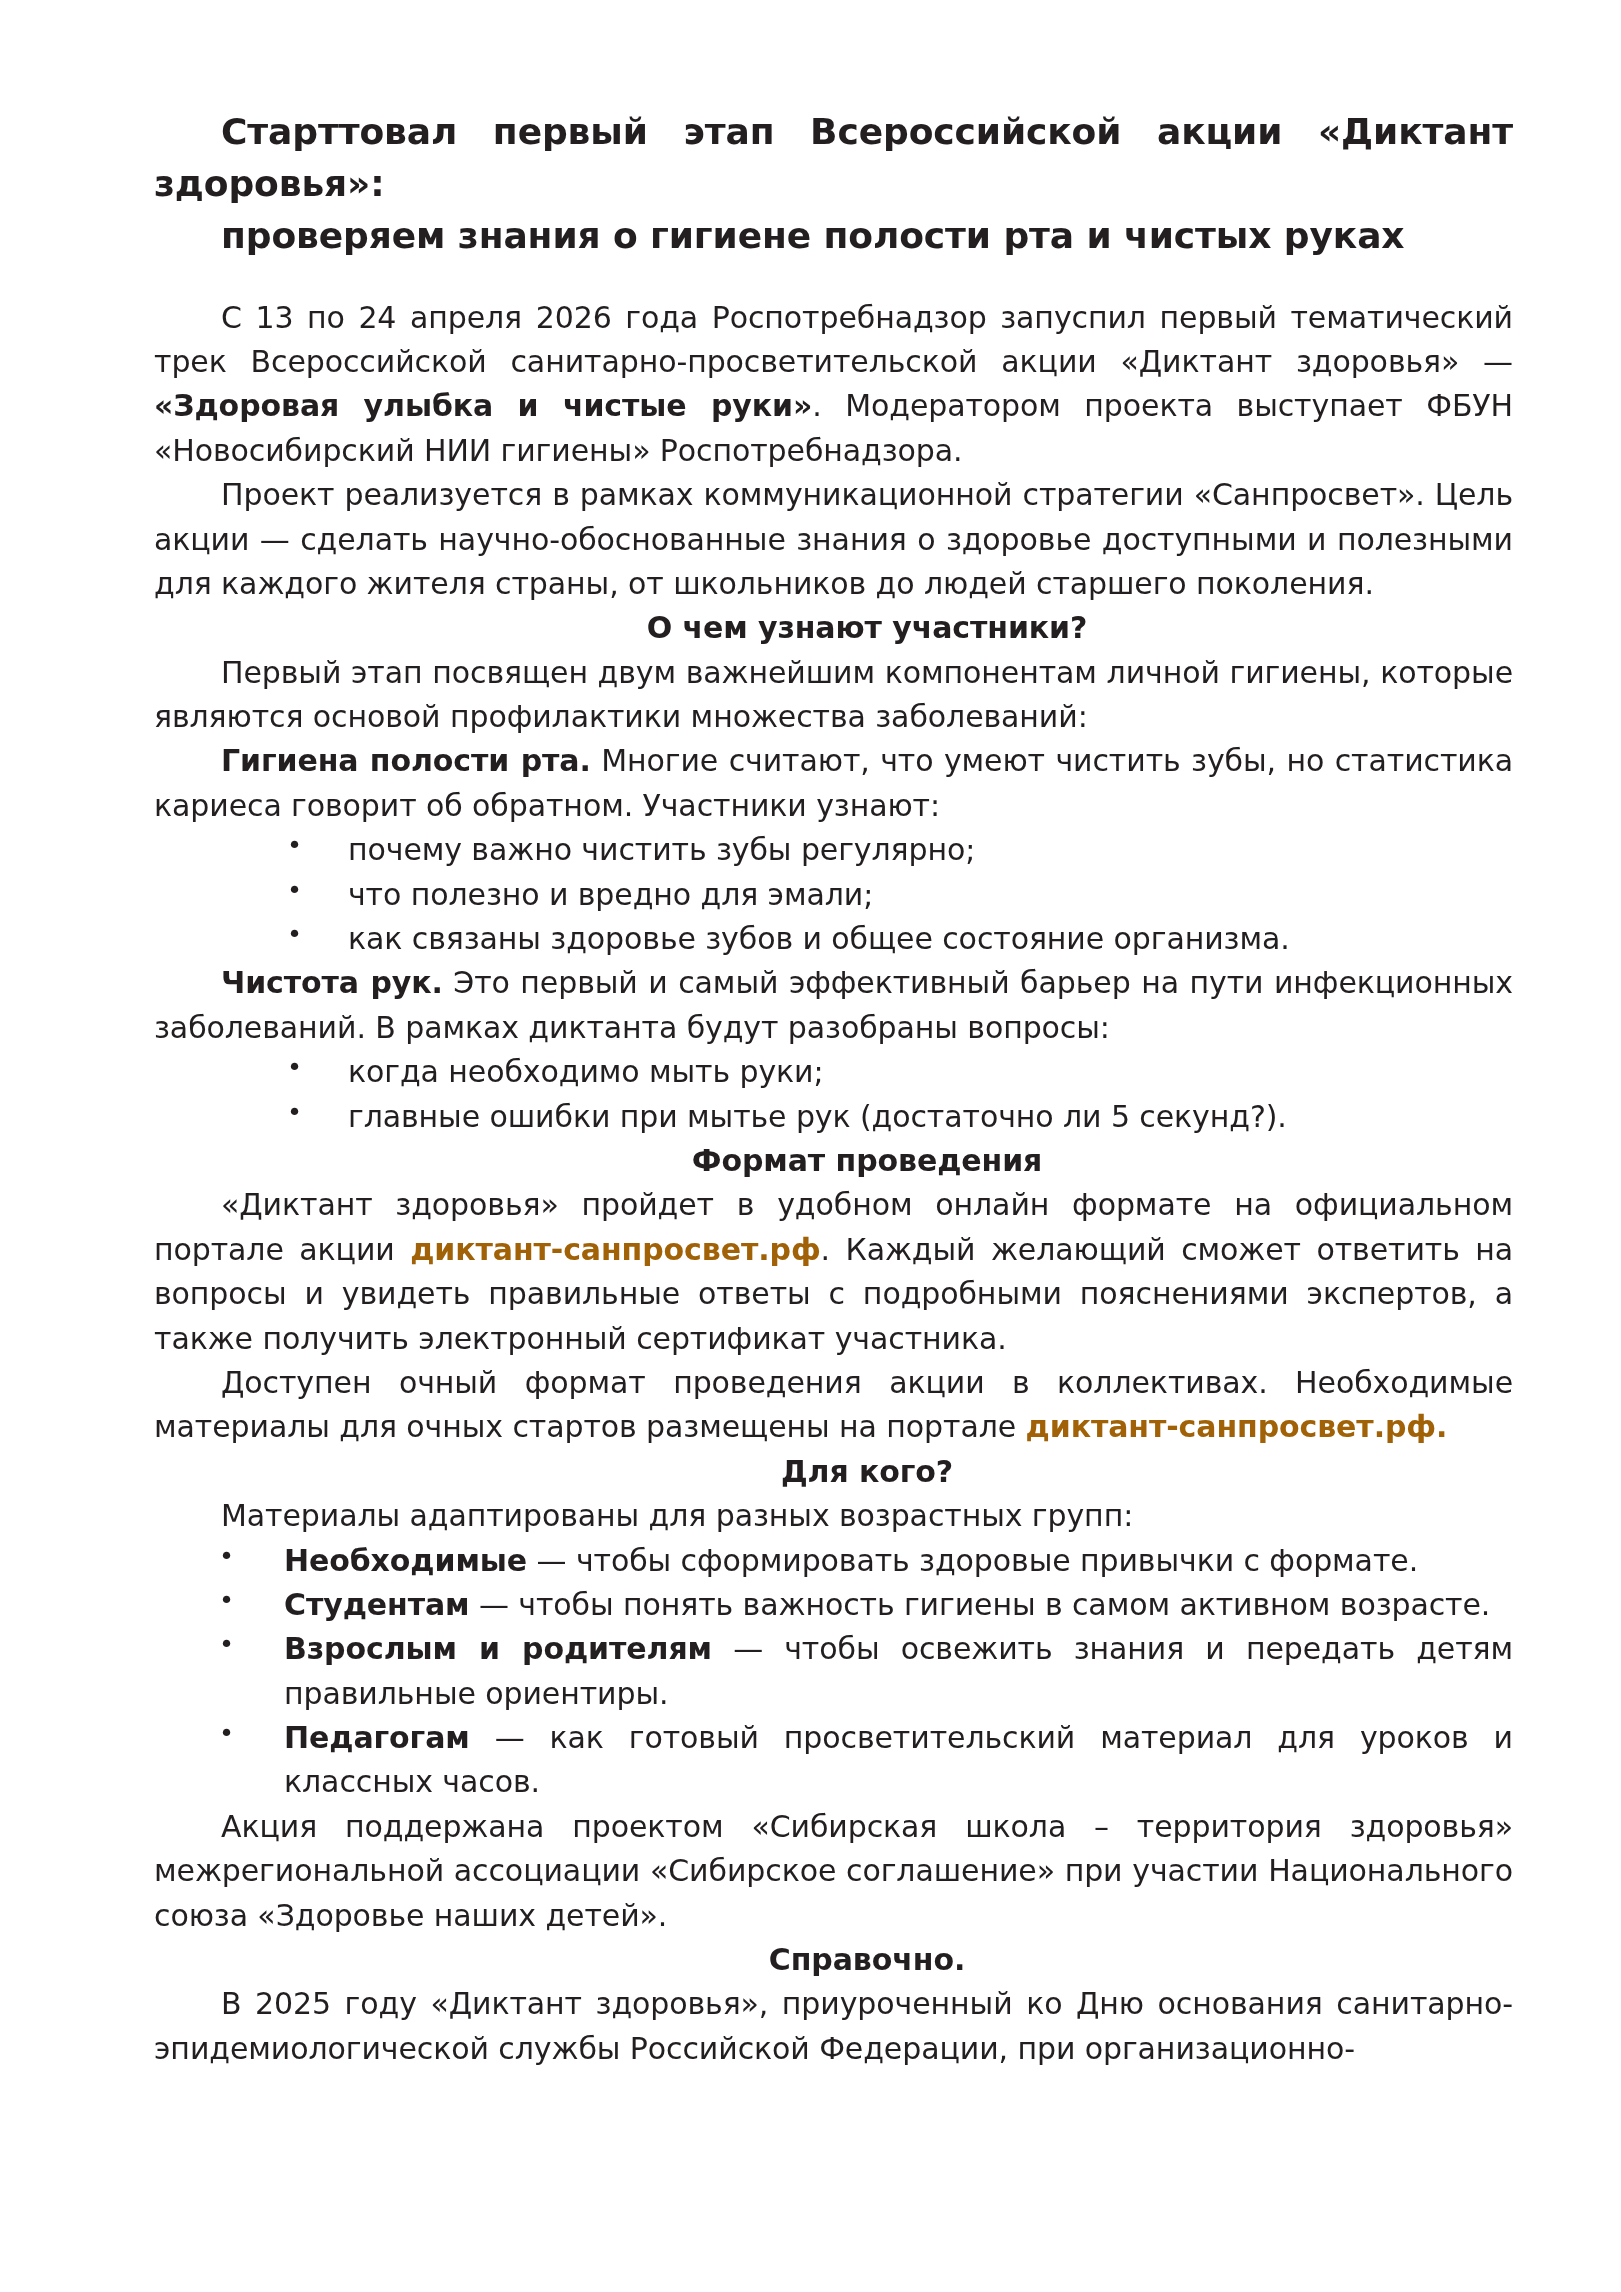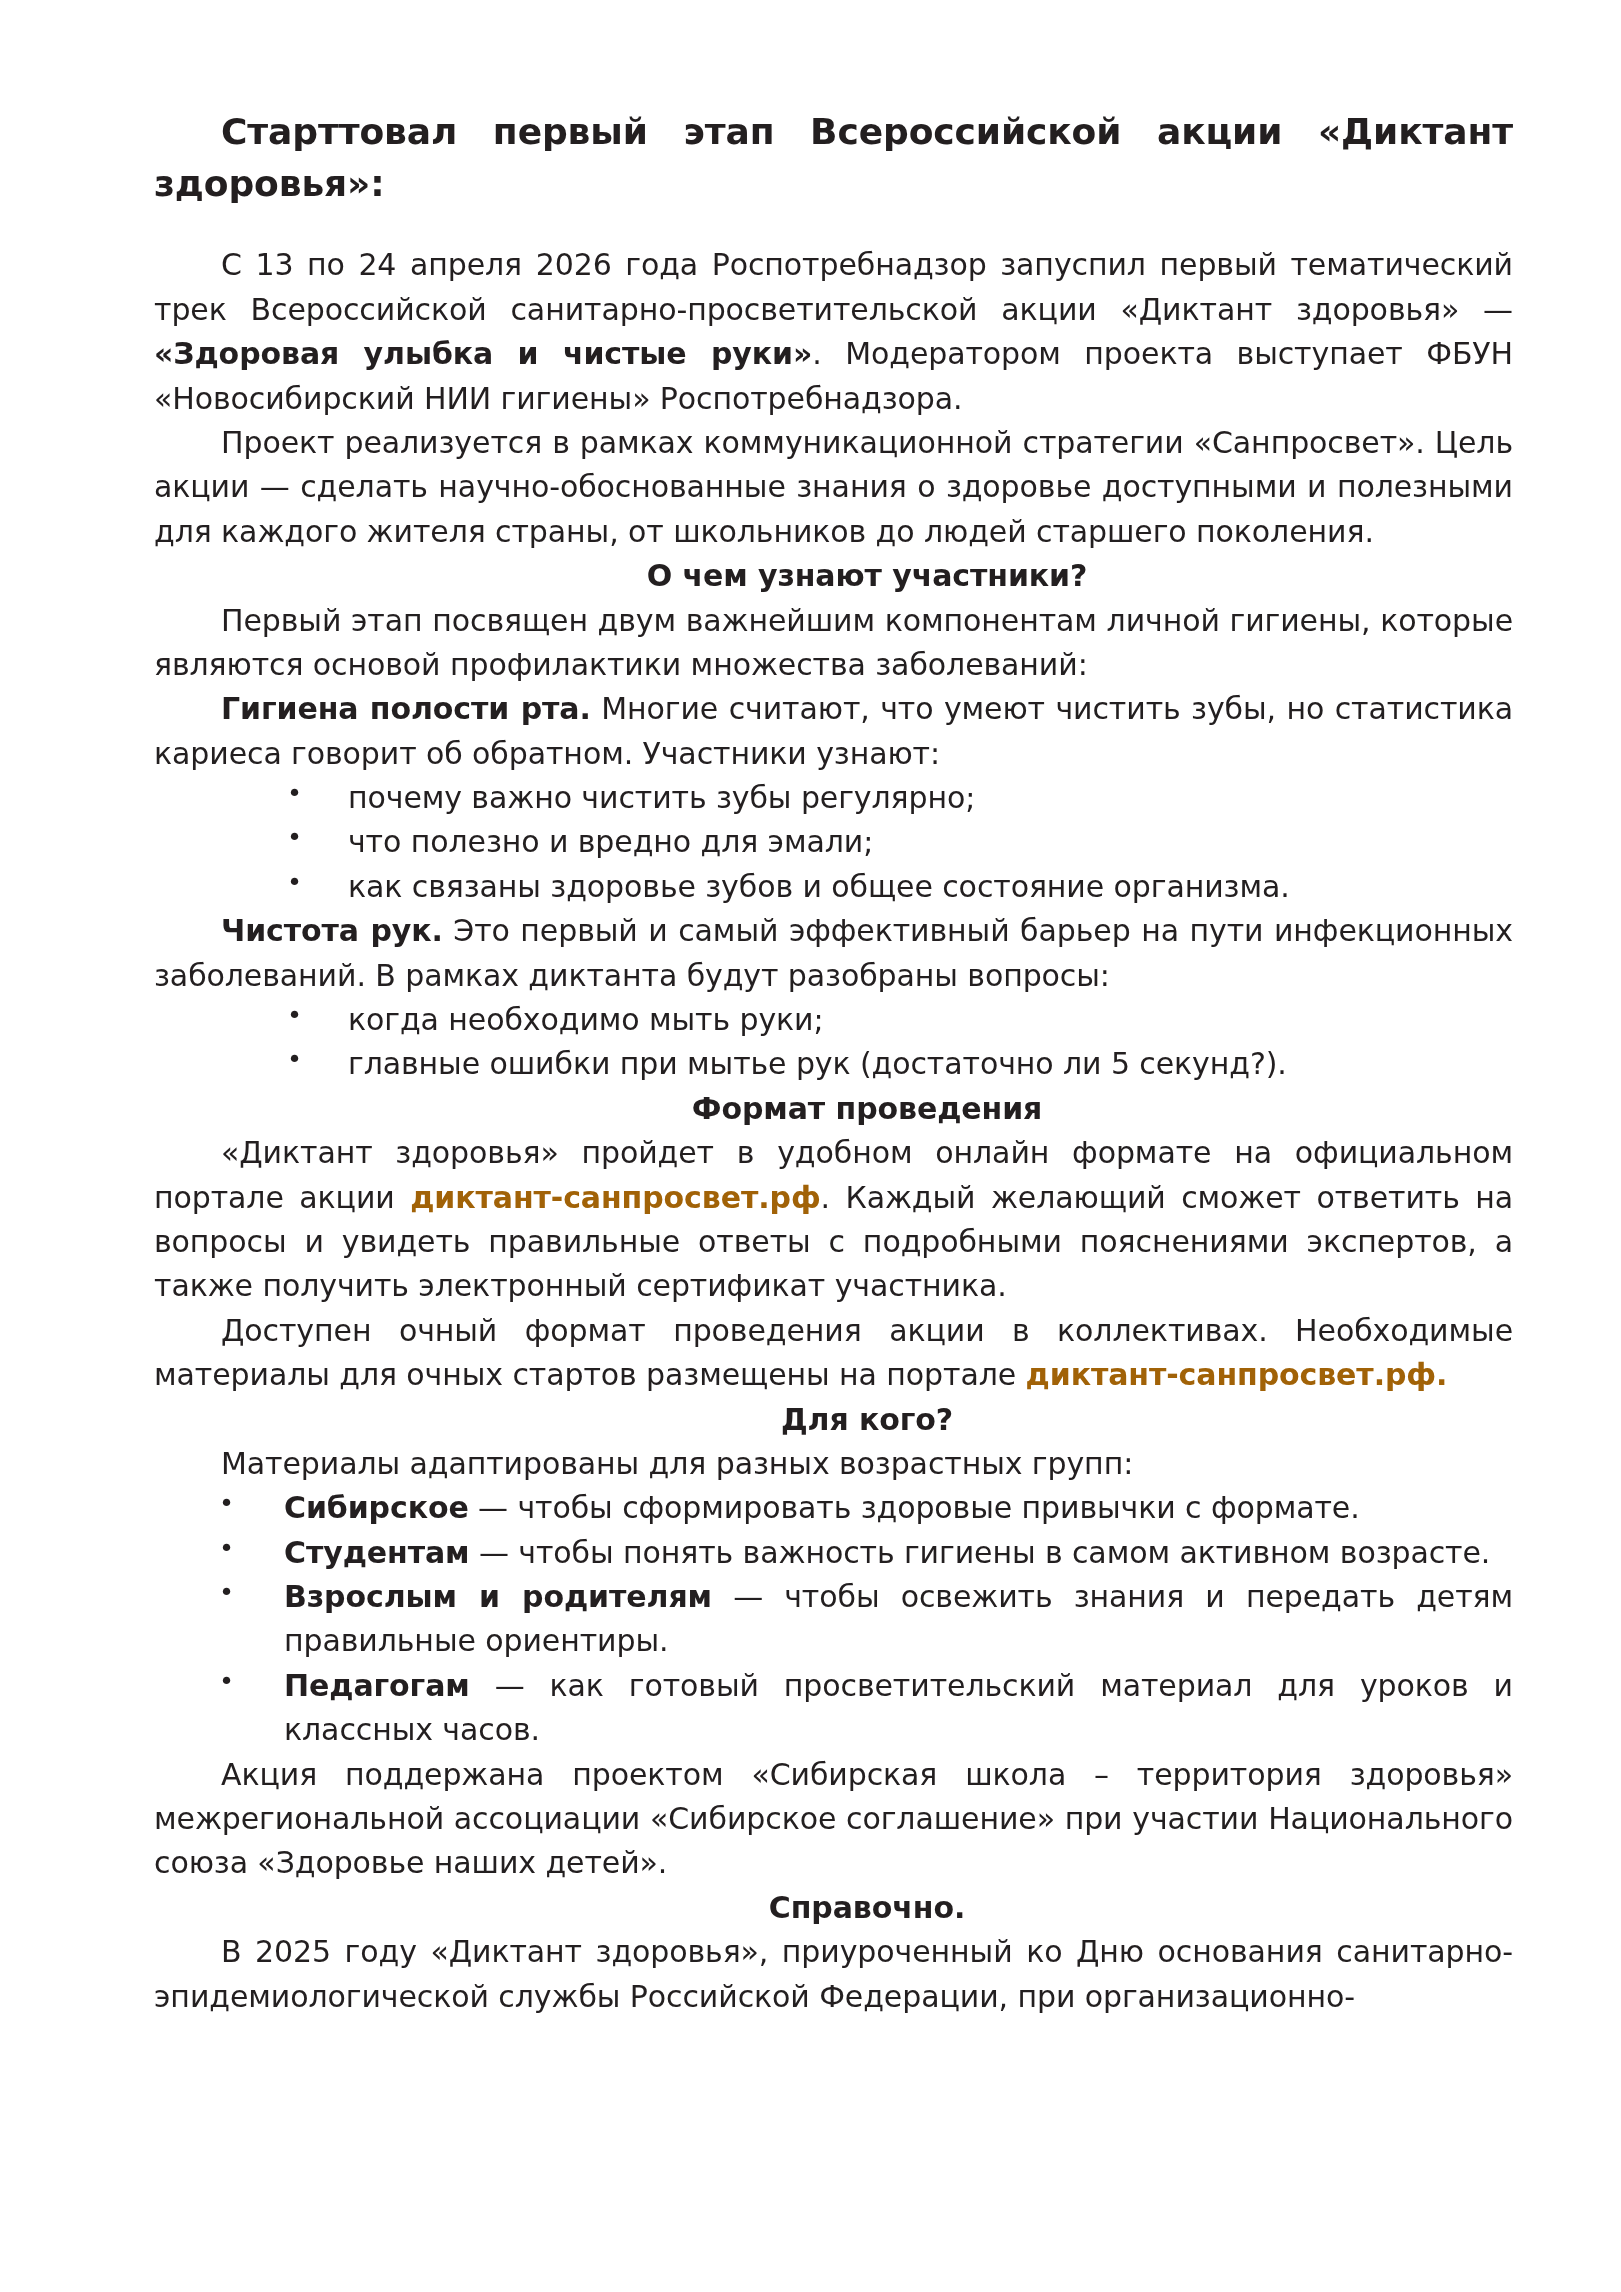--- a/index.html
+++ b/index.html
@@ -86,20 +86,21 @@
   }
 </style>
 </head>
 <body>
 
 <div class="page">
   <div class="doc-body">
 
     <div class="title">
       <span>Старттовал первый этап Всероссийской акции «Диктант здоровья»:</span>
+      <span class="line2">проверяем знания о гигиене полости рта и чистых руках</span>
     </div>
 
     <p class="para">
       <span>С 13 по 24 апреля 2026 года Роспотребнадзор запуспил первый тематический трек Всероссийской санитарно-просветительской акции «Диктант здоровья» — </span><span class="b">«Здоровая улыбка и чистые руки»</span><span>. Модератором проекта выступает ФБУН «Новосибирский НИИ гигиены» Роспотребнадзора.</span>
     </p>
 
     <p class="para">Проект реализуется в рамках коммуникационной стратегии «Санпросвет». Цель акции — сделать научно-обоснованные знания о здоровье доступными и полезными для каждого жителя страны, от школьников до людей старшего поколения.</p>
 
     <p class="heading">О чем узнают участники?</p>
 
@@ -133,21 +134,21 @@
     <p class="para">
       <span>Доступен очный формат проведения акции в коллективах. Необходимые материалы для очных стартов размещены на портале </span><span class="red">диктант-санпросвет.рф.</span>
     </p>
 
     <p class="heading">Для кого?</p>
 
     <p class="para">Материалы адаптированы для разных возрастных групп:</p>
 
     <ul class="bullets tight">
       <li>
-        <span class="b">Сибирское</span><span> — чтобы сформировать здоровые привычки с формате.</span>
+        <span class="b">Необходимые</span><span> — чтобы сформировать здоровые привычки с формате.</span>
       </li>
       <li>
         <span class="b">Студентам</span><span> — чтобы понять важность гигиены в самом активном возрасте.</span>
       </li>
       <li>
         <span class="b">Взрослым и родителям</span><span> — чтобы освежить знания и передать детям правильные ориентиры.</span>
       </li>
       <li>
         <span class="b">Педагогам</span><span> — как готовый просветительский материал для уроков и классных часов.</span>
       </li>

